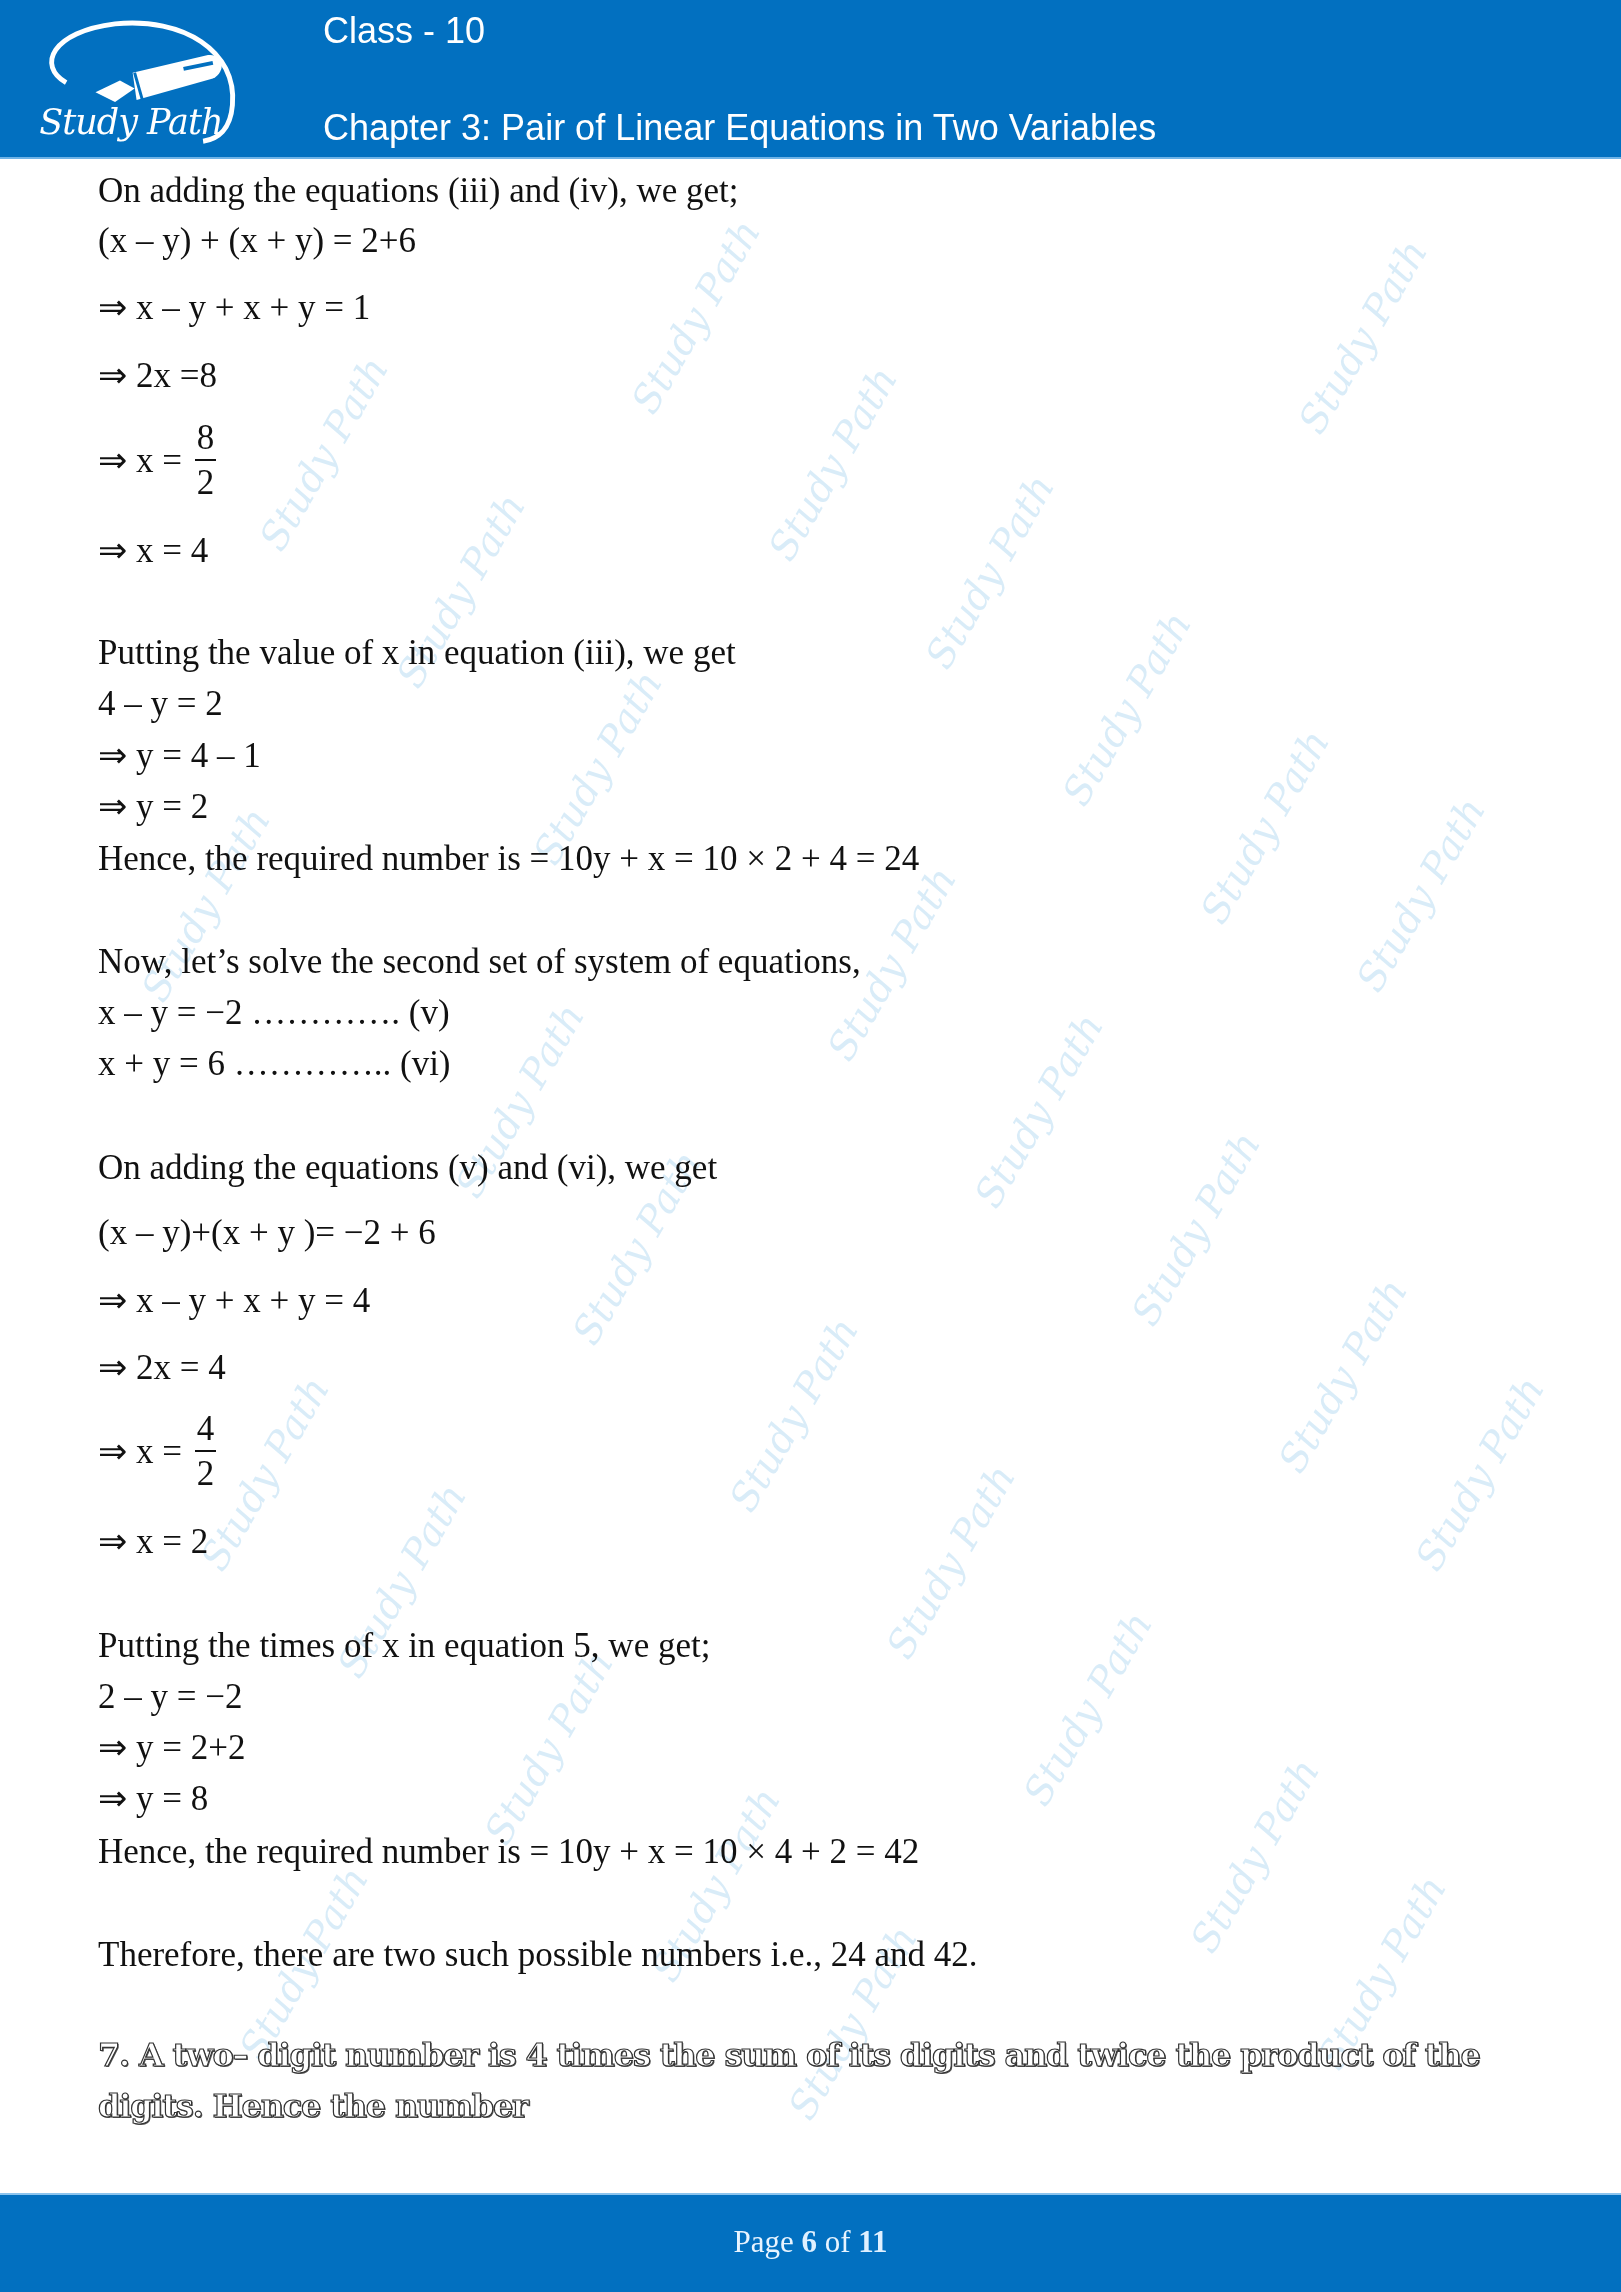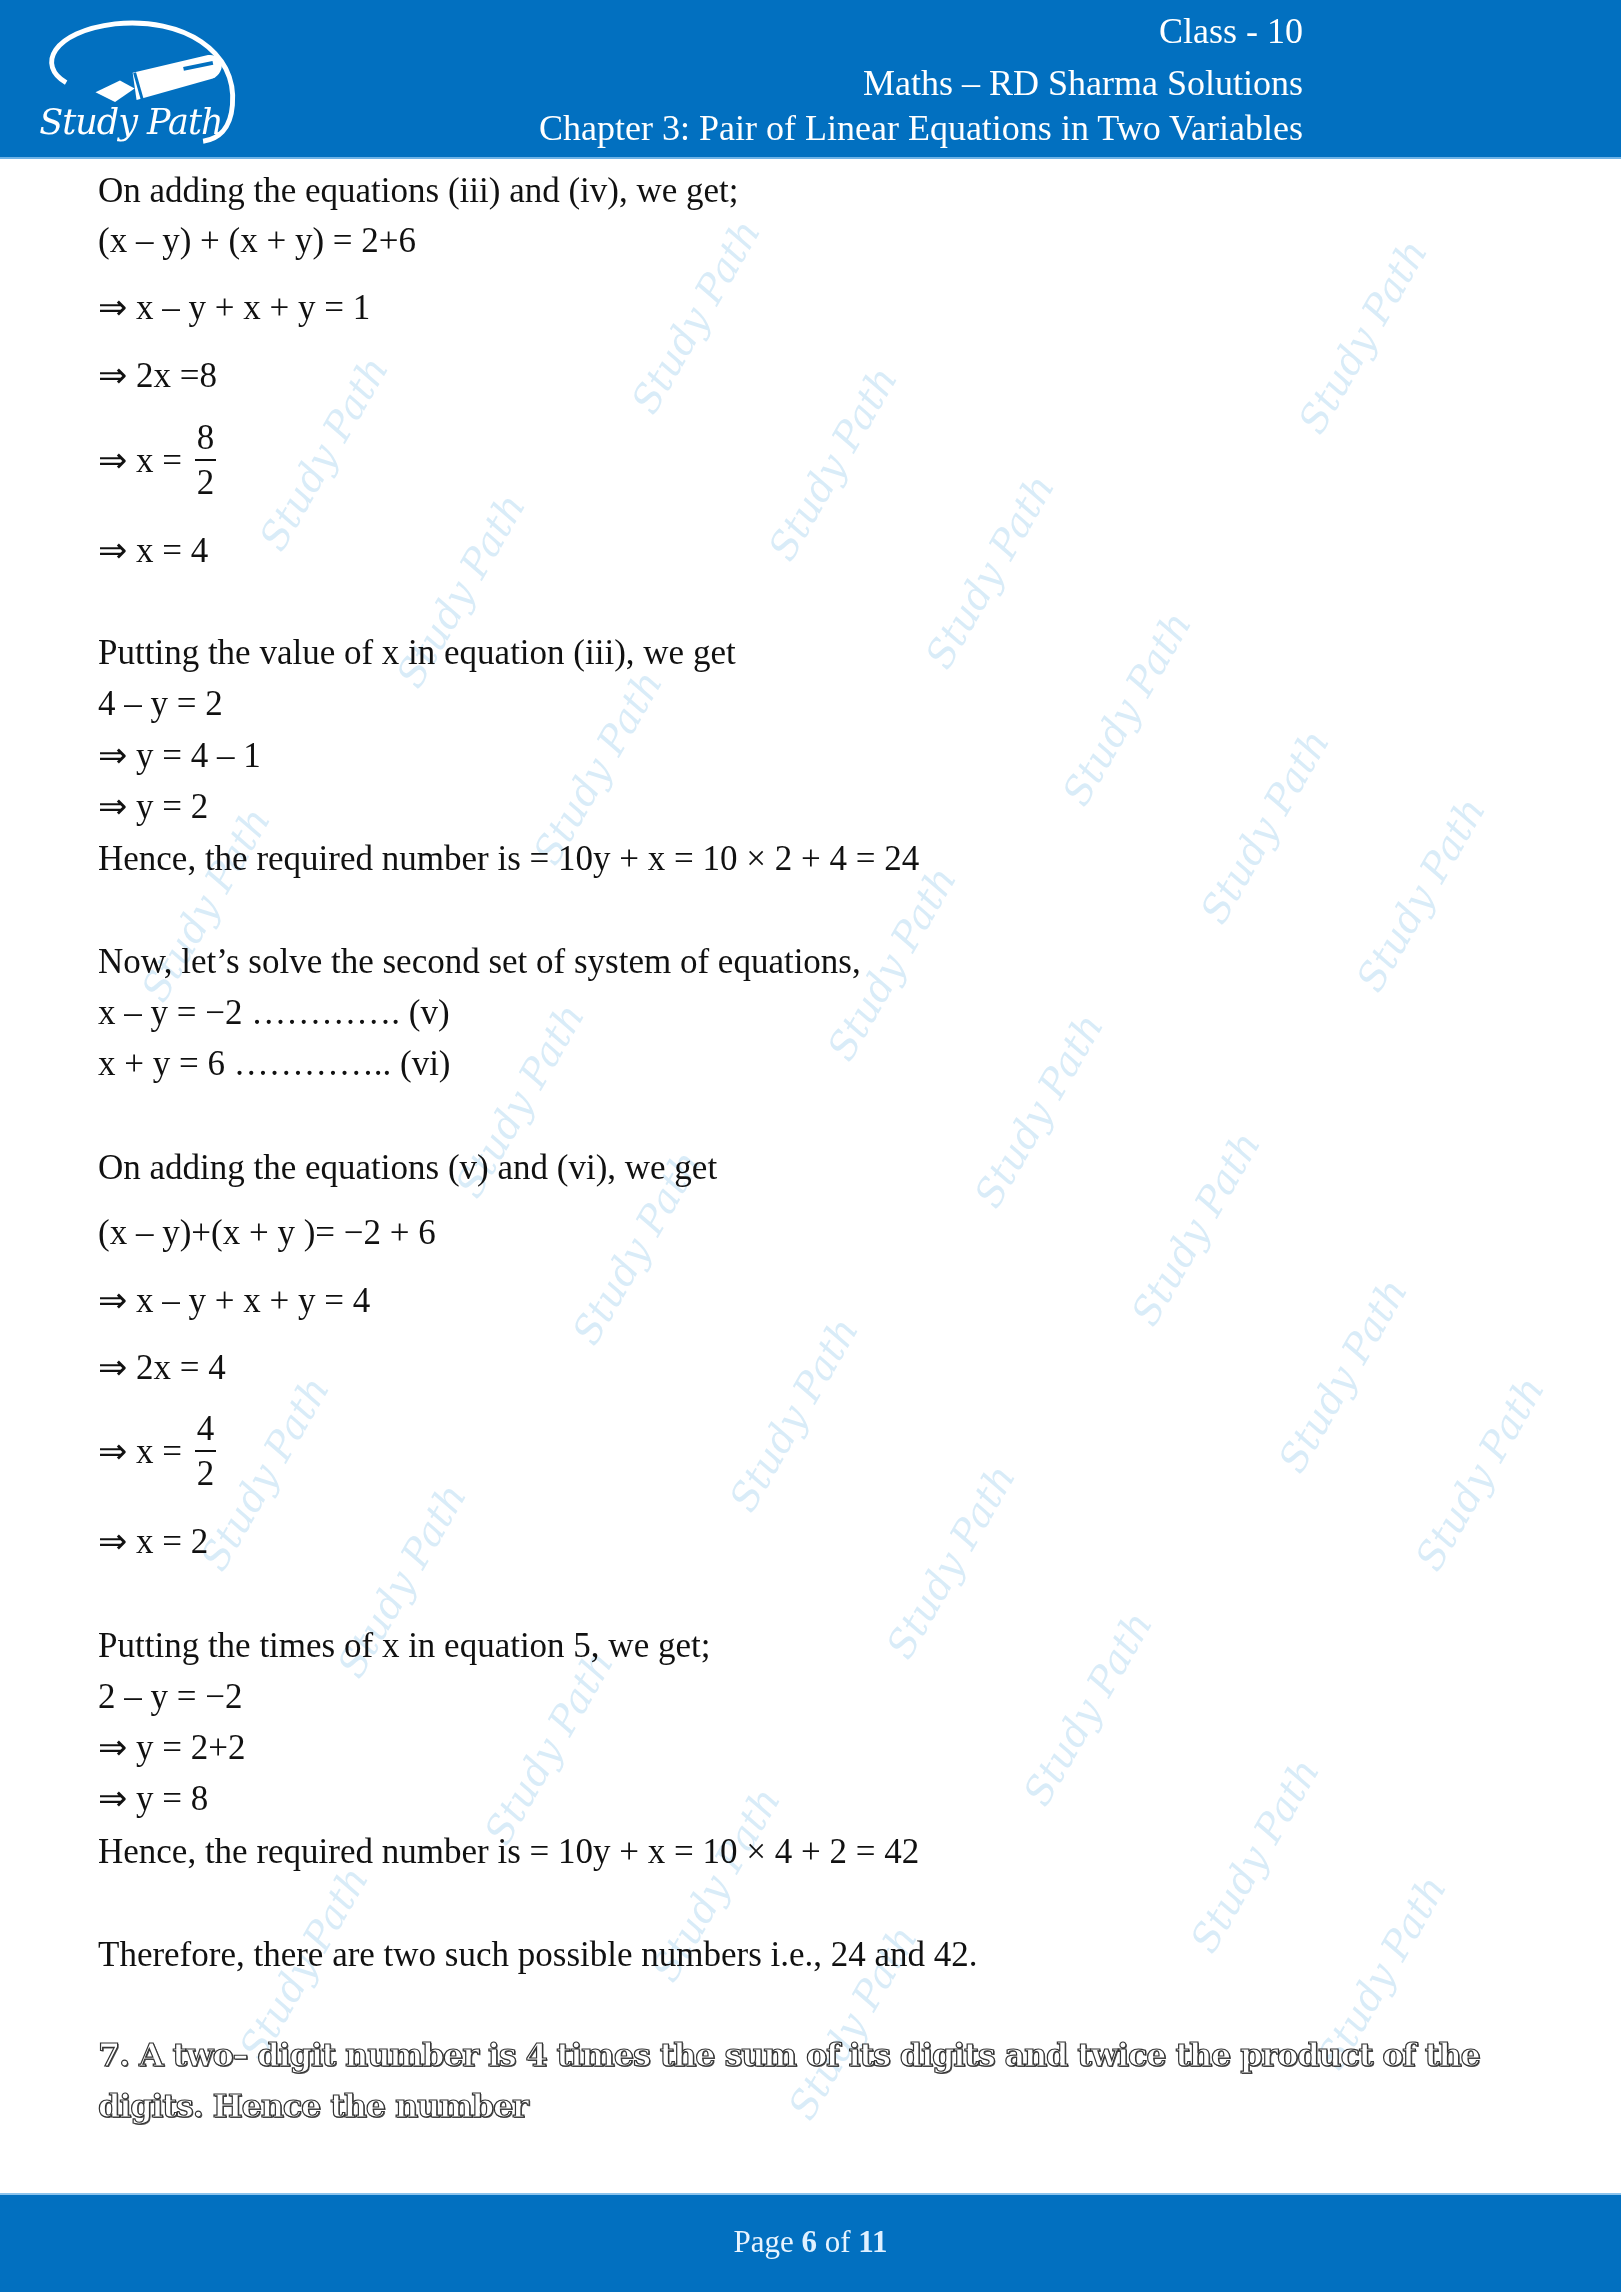--- a/index.html
+++ b/index.html
@@ -13,22 +13,22 @@
     background: #0270c0;
     border-bottom: 2px solid #6fb3e6;
   }
   .logo { position: absolute; left: 27.4px; top: 11.8px; width: 225px; height: 142px; }
   .logo-text {
     position: absolute; left: 11.8px; top: 90px; width: 216px;
     color: #fff; font-family: "DejaVu Serif", serif; font-style: italic;
     font-size: 35px; letter-spacing: -1px; white-space: nowrap;
   }
   .hdr-line {
-    position: absolute; left: 323px; width: 980px; text-align: right;
-    color: #ffffff; font-family: Liberation Serif, serif; font-size: 36px;
+    position: absolute; left: 323px; width: 980px; text-align: left;
+    color: #ffffff; font-family: Liberation Sans, sans-serif; font-size: 36px;
     white-space: nowrap; line-height: 1;
   }
   .footer {
     position: absolute; left: 0; top: 2193px; width: 1621px; height: 100px;
     background: #0270c0; border-top: 2px solid #8cc4ee;
   }
   .footer-text {
     position: absolute; left: 0; top: 29px; width: 1621px; text-align: center;
     color: #e8f4ff; font-family: "Liberation Serif", serif; font-size: 31px;
   }
@@ -64,21 +64,20 @@
     <svg width="225" height="142" viewBox="0 0 230 145">
       <path d="M40 72 C10 55, 25 20, 90 12 C160 5, 215 40, 210 95 C208 120, 195 130, 180 132" fill="none" stroke="#fff" stroke-width="5"></path>
       <path d="M70 82 L95 70 L110 78 L90 92 Z" fill="#fff"></path>
       <path d="M108 62 L185 44 C200 42, 205 60, 190 68 L112 90 Z" fill="#fff"></path>
       <path d="M160 58 L190 52" stroke="#0270c0" stroke-width="4"></path>
       <path d="M110 62 L118 90" stroke="#0270c0" stroke-width="3"></path>
     </svg>
     <div class="logo-text">Study Path</div>
   </div>
   <div class="hdr-line" style="top:12.7px">Class - 10</div>
-  <div class="hdr-line" style="top:65px">Maths – RD Sharma Solutions</div>
   <div class="hdr-line" style="top:110px">Chapter 3: Pair of Linear Equations in Two Variables</div>
 </div>
 
 <div class="wm" style="left:588px;top:294px">Study Path</div>
 <div class="wm" style="left:1255px;top:314px">Study Path</div>
 <div class="wm" style="left:216px;top:431px">Study Path</div>
 <div class="wm" style="left:725px;top:441px">Study Path</div>
 <div class="wm" style="left:882px;top:549px">Study Path</div>
 <div class="wm" style="left:353px;top:568px">Study Path</div>
 <div class="wm" style="left:1019px;top:686px">Study Path</div>

